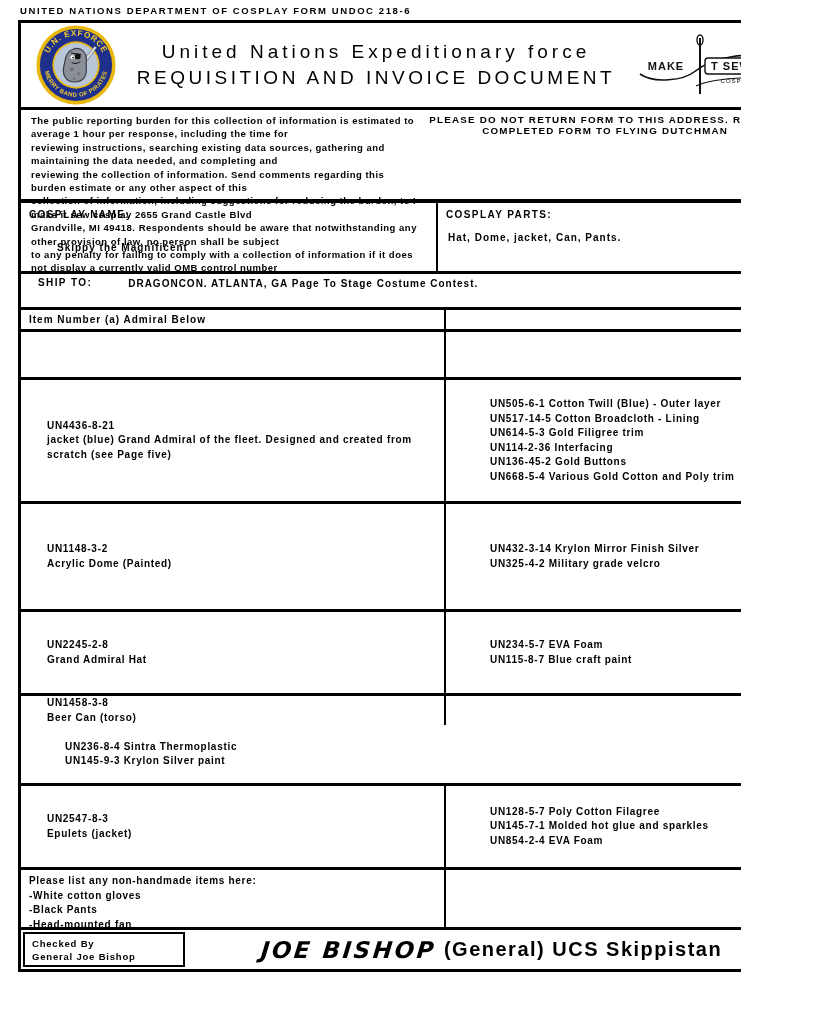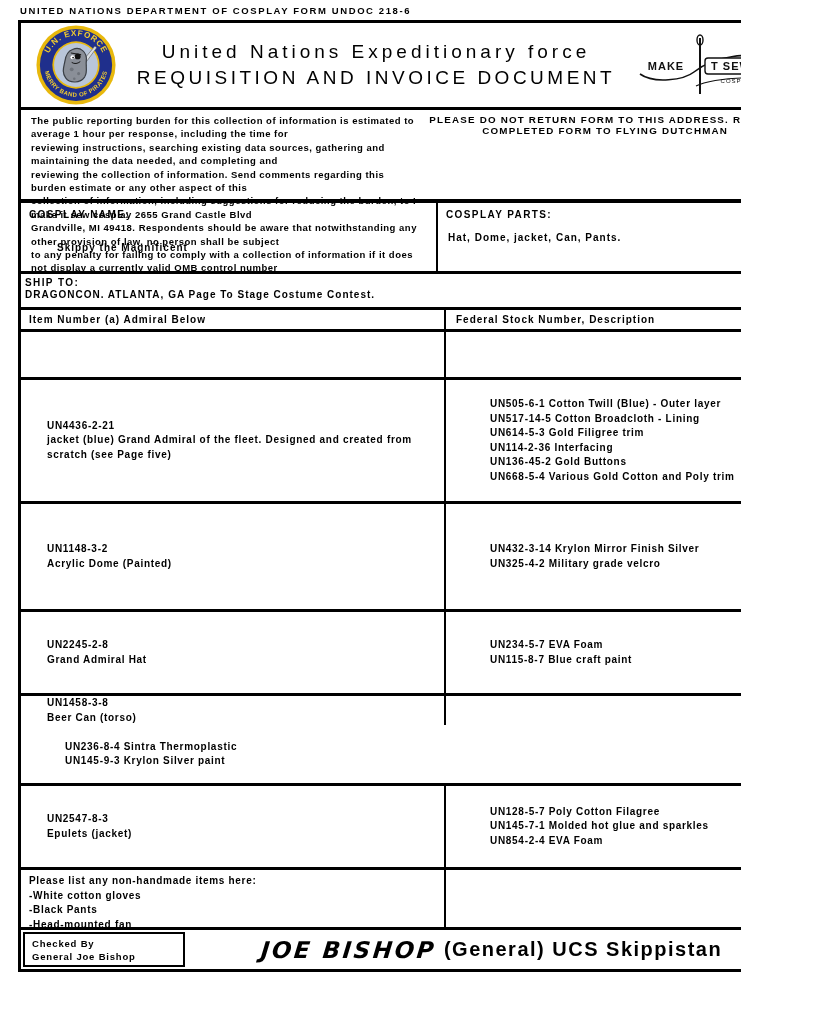--- a/index.html
+++ b/index.html
@@ -26,21 +26,21 @@
 
   
   .np{border-top:4px solid #000;height:72px;}
   .np-left{width:417px;border-right:2px solid #000;box-sizing:border-box;padding:6px 0 0 8px;}
   .np-right{flex:1;padding:6px 0 0 8px;}
   .fld-label{font-size:10px;font-weight:bold;letter-spacing:1.4px;}
   .np-name-val{font-size:10px;font-weight:bold;letter-spacing:1px;margin:22px 0 0 28px;}
   .np-parts-val{font-size:10px;font-weight:bold;letter-spacing:1px;margin:12px 0 0 2px;}
 
   
-  .shipto{border-top:3px solid #000;height:36px;flex-direction:column;padding:3px 0 0 4px;}
+  .shipto{border-top:3px solid #000;height:36px;flex-direction:row;padding:3px 0 0 17px;gap:36px;}
   .shipto-val{font-size:10px;font-weight:bold;letter-spacing:1px;margin-top:1px;}
 
   
   .thead{border-top:3px solid #000;height:22px;}
   .tl{width:425px;border-right:2px solid #000;box-sizing:border-box;display:flex;align-items:center;padding-left:8px;}
   .tr{flex:1;display:flex;align-items:center;padding-left:10px;}
   .th-txt{font-size:10px;font-weight:bold;letter-spacing:1px;}
   .trow{border-top:3px solid #000;}
   .cell-l{width:425px;border-right:2px solid #000;box-sizing:border-box;display:flex;align-items:center;padding-left:26px;padding-right:10px;}
   .cell-r{flex:1;display:flex;align-items:center;padding-left:44px;padding-right:8px;}
@@ -147,36 +147,33 @@
 
     <div class="row shipto">
       <div class="fld-label">SHIP TO:</div>
       <div class="shipto-val">DRAGONCON. ATLANTA, GA Page To Stage Costume Contest.</div>
     </div>
 
     <div class="row thead">
       <div class="tl">
           <span class="th-txt">Item Number (a) Admiral Below</span>
         </div>
-      <div class="tr">
-          <span class="th-txt">Federal Stock Number, Description</span>
-        </div>
     </div>
 
     <div class="row trow h-r0">
       <div class="cell-l">
           <span class="cell-txt"></span>
         </div>
       <div class="cell-r">
           <span class="cell-txt"></span>
         </div>
     </div>
     <div class="row trow h-r1">
       <div class="cell-l">
-          <span class="cell-txt">UN4436-2-21
+          <span class="cell-txt">UN4436-8-21
 jacket (blue) Grand Admiral of the fleet. Designed and created from
 scratch (see Page five)</span>
         </div>
       <div class="cell-r">
           <span class="cell-txt">UN505-6-1 Cotton Twill (Blue) - Outer layer
 UN517-14-5 Cotton Broadcloth - Lining
 UN614-5-3 Gold Filigree trim
 UN114-2-36 Interfacing
 UN136-45-2 Gold Buttons
 UN668-5-4 Various Gold Cotton and Poly trim</span>

